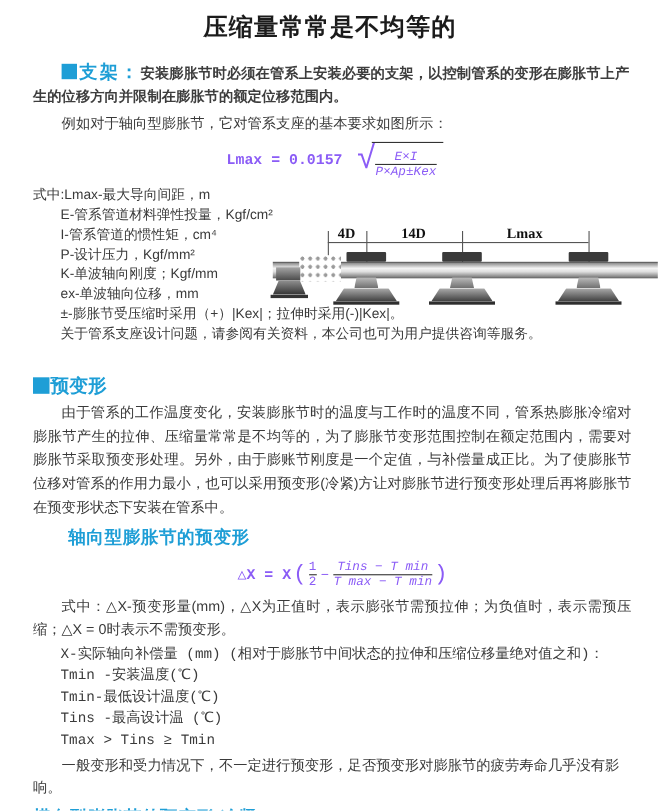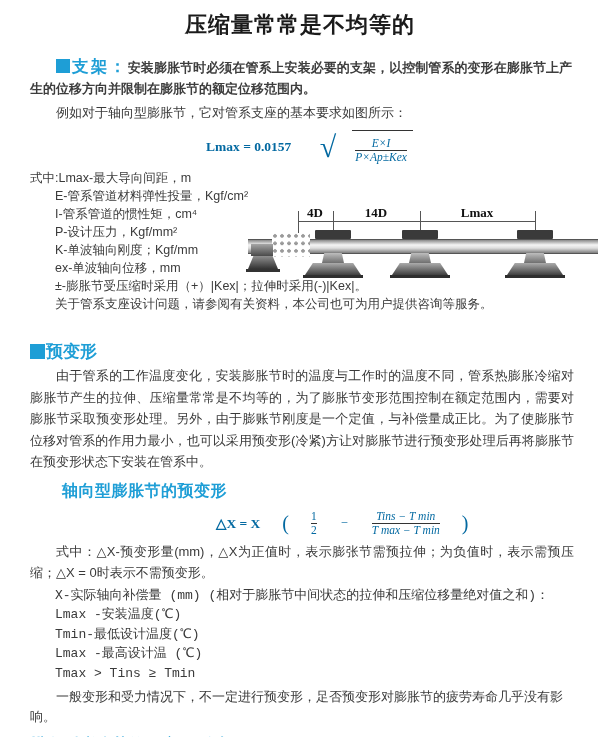--- a/index.html
+++ b/index.html
@@ -7,21 +7,21 @@
         font-family:"Liberation Sans","DejaVu Sans",sans-serif;color:#3a3a3a;}
   h1.title{margin:12px 0 0;text-align:center;font-size:22px;line-height:26px;
         color:#1b1b1b;font-weight:bold;letter-spacing:1px;}
   p{margin:0;}
   .lead{margin:18px 28px 0 30px;font-size:13px;line-height:21px;font-weight:bold;
         color:#3d3d3d;text-indent:2em;text-align:justify;}
   .sq{display:inline-block;width:14px;height:14px;background:#1e9ed6;margin-right:2px;vertical-align:-1px;}
   .sec-inline{color:#1e9ed6;font-size:16.5px;font-weight:bold;letter-spacing:2px;}
   .indent{margin:4px 28px 0 30px;font-size:13px;line-height:20px;text-indent:2em;}
   
-  .formula{font-family:Liberation Serif, serif;color:#0369a1;gap:20px;}
+  .formula{font-family:Liberation Mono, monospace;color:#8b5cf6;}
   .f1{margin:8px 0 6px 206px;display:flex;align-items:center;height:32px;}
   .f-lhs{font-size:13.5px;font-weight:bold;white-space:pre;}
   .radical{font-size:30px;line-height:26px;font-weight:400;margin:0 -4px 0 5px;}
   .rad-box{display:inline-block;border-top:1.5px solid #333;padding:2px 6px 0 3px;}
   .frac{display:inline-flex;flex-direction:column;align-items:center;
         font-size:11.5px;line-height:13px;}
   .frac .den{border-top:1px solid #333;}
   .it{font-style:italic;}
   
   .defs-wrap{position:relative;margin:4px 0 0 30px;height:162px;}
@@ -148,23 +148,23 @@
       <span class="num">Tins − T min</span>
       <span class="den">T max − T min</span>
     </span>
     <span class="paren">)</span>
   </div>
 
   <p class="body-just">式中：△X-预变形量(mm)，△X为正值时，表示膨张节需预拉伸；为负值时，表示需预压缩；△X = 0时表示不需预变形。</p>
 
   <div class="items">
     <div class="item">X-实际轴向补偿量 (mm) (相对于膨胀节中间状态的拉伸和压缩位移量绝对值之和)：</div>
-    <div class="item">Lmax -安装温度(℃)</div>
+    <div class="item">Tmin -安装温度(℃)</div>
     <div class="item">Tmin-最低设计温度(℃)</div>
-    <div class="item">Lmax -最高设计温 (℃)</div>
+    <div class="item">Tins -最高设计温 (℃)</div>
     <div class="item">Tmax &gt; Tins ≥ Tmin</div>
   </div>
 
   <p class="indent">一般变形和受力情况下，不一定进行预变形，足否预变形对膨胀节的疲劳寿命几乎没有影响。</p>
 
   <h3 class="sub lateral">横向型膨胀节的预变形-冷紧</h3>
 
 </div>
 
 </body></html>

